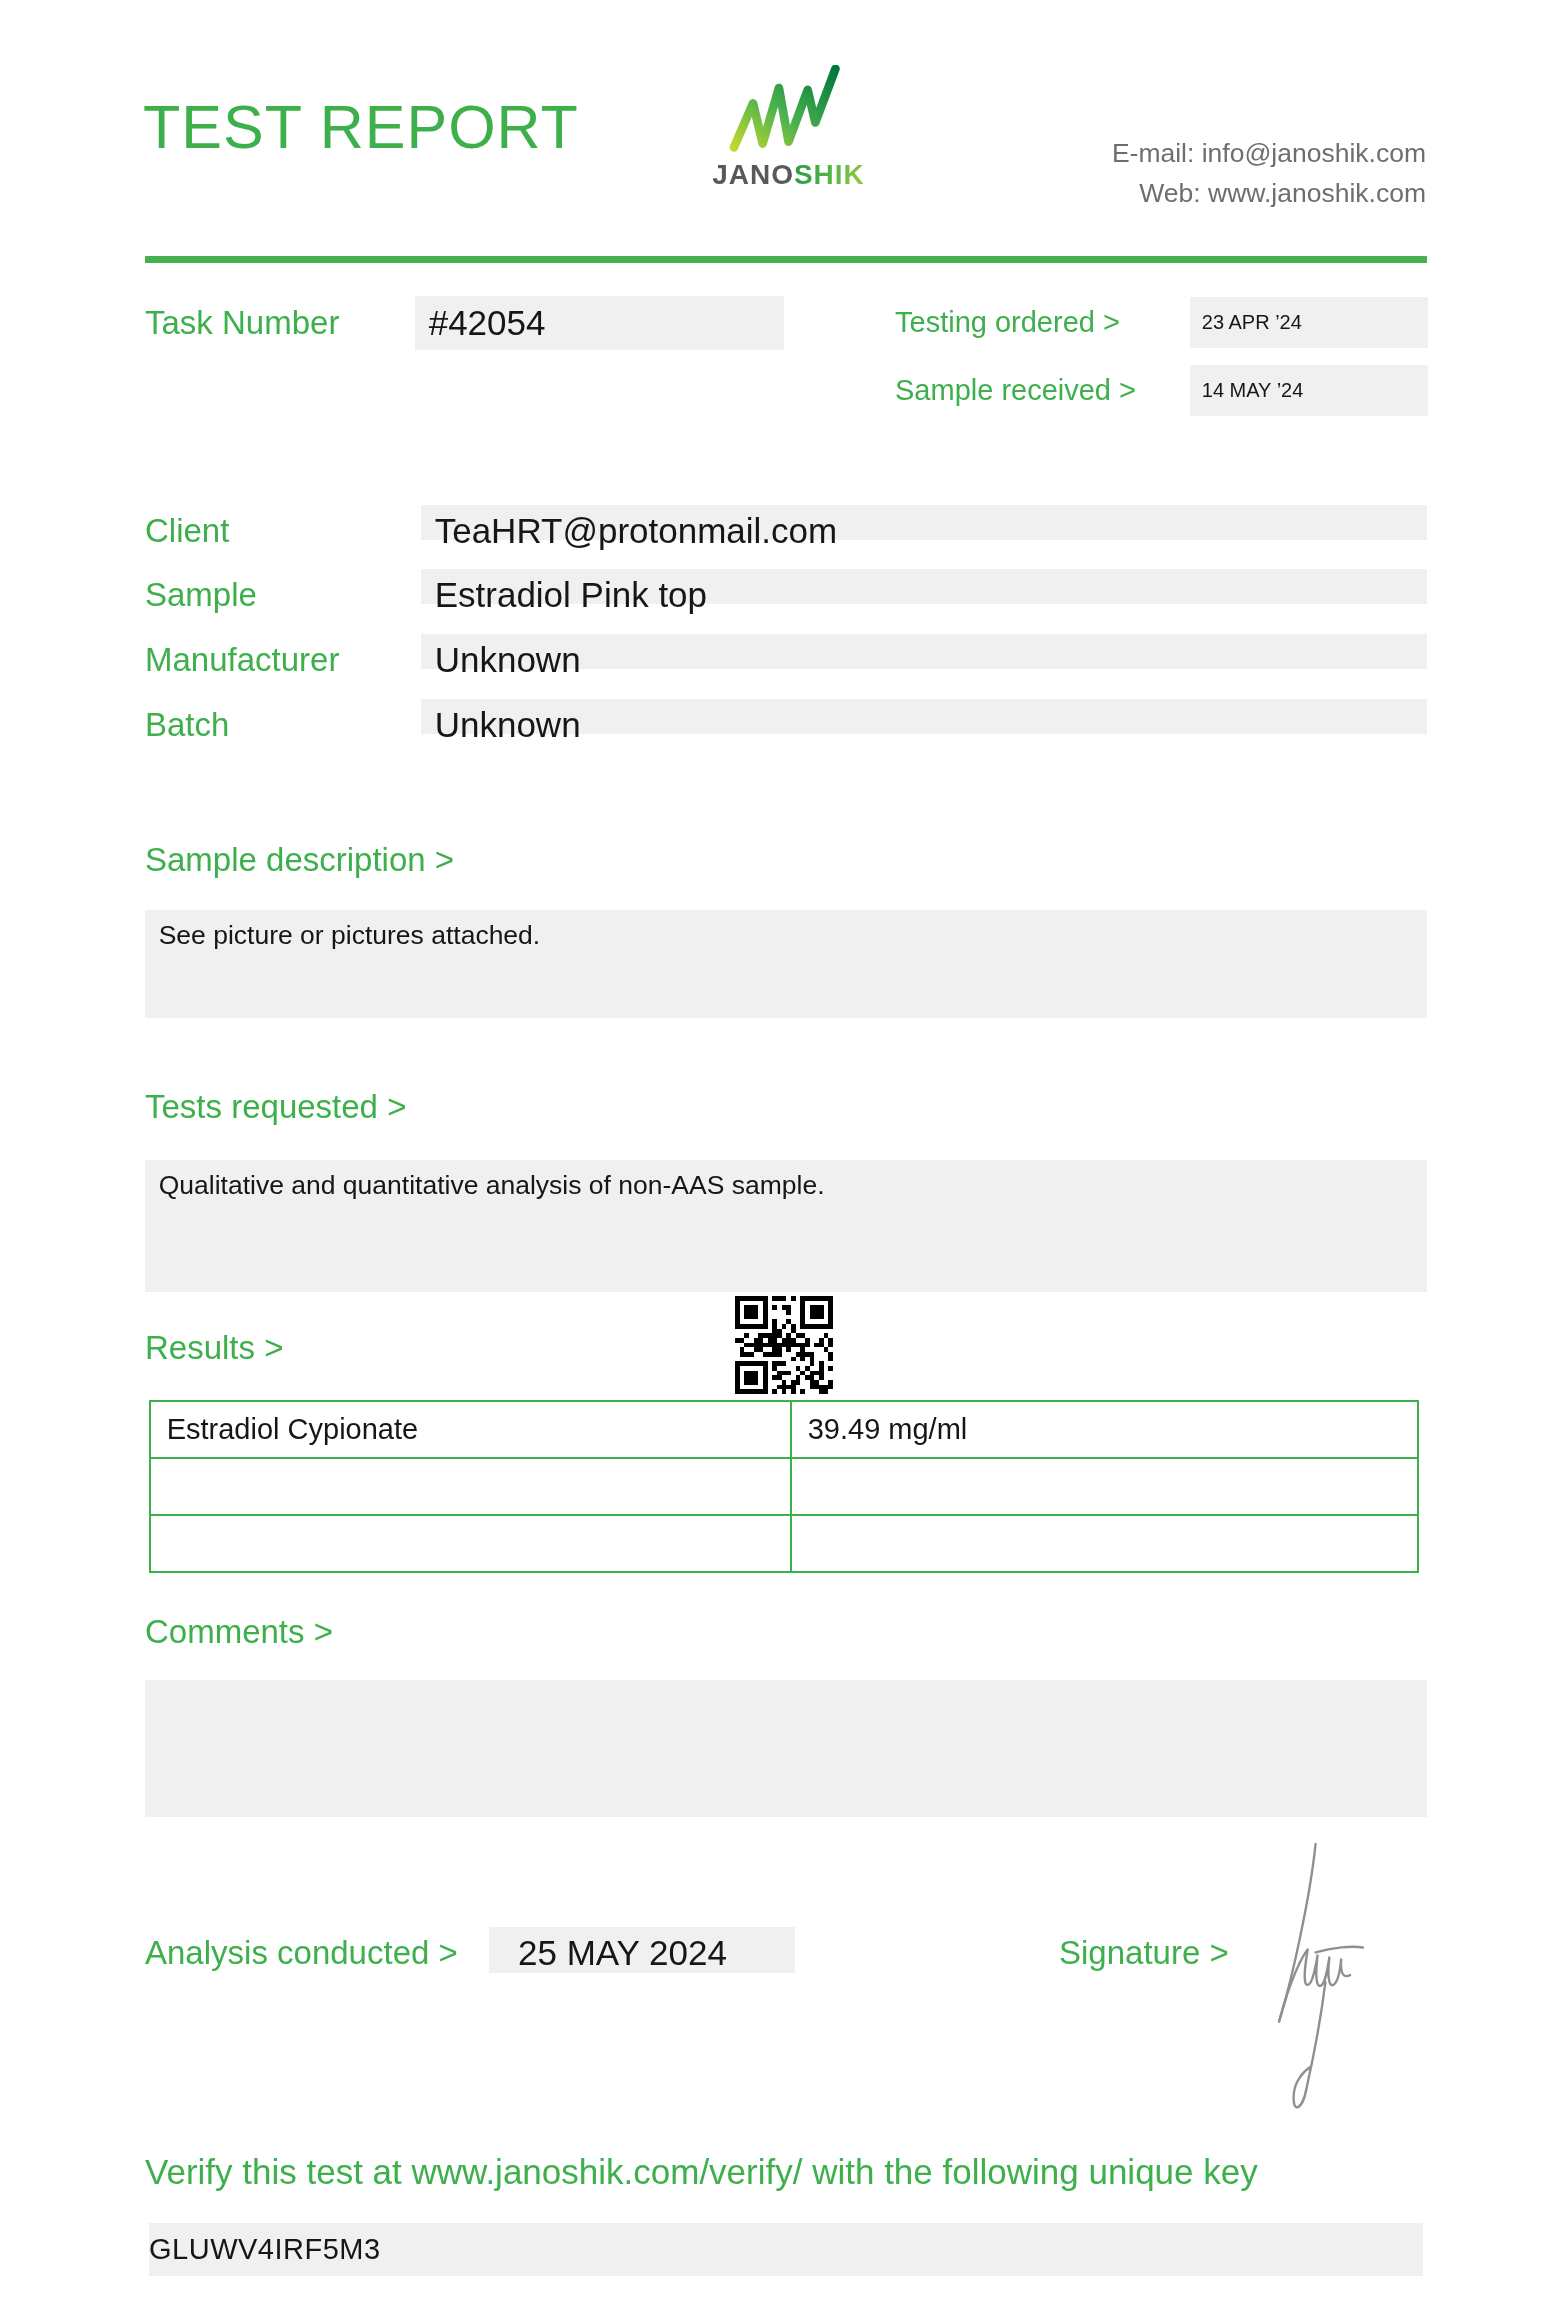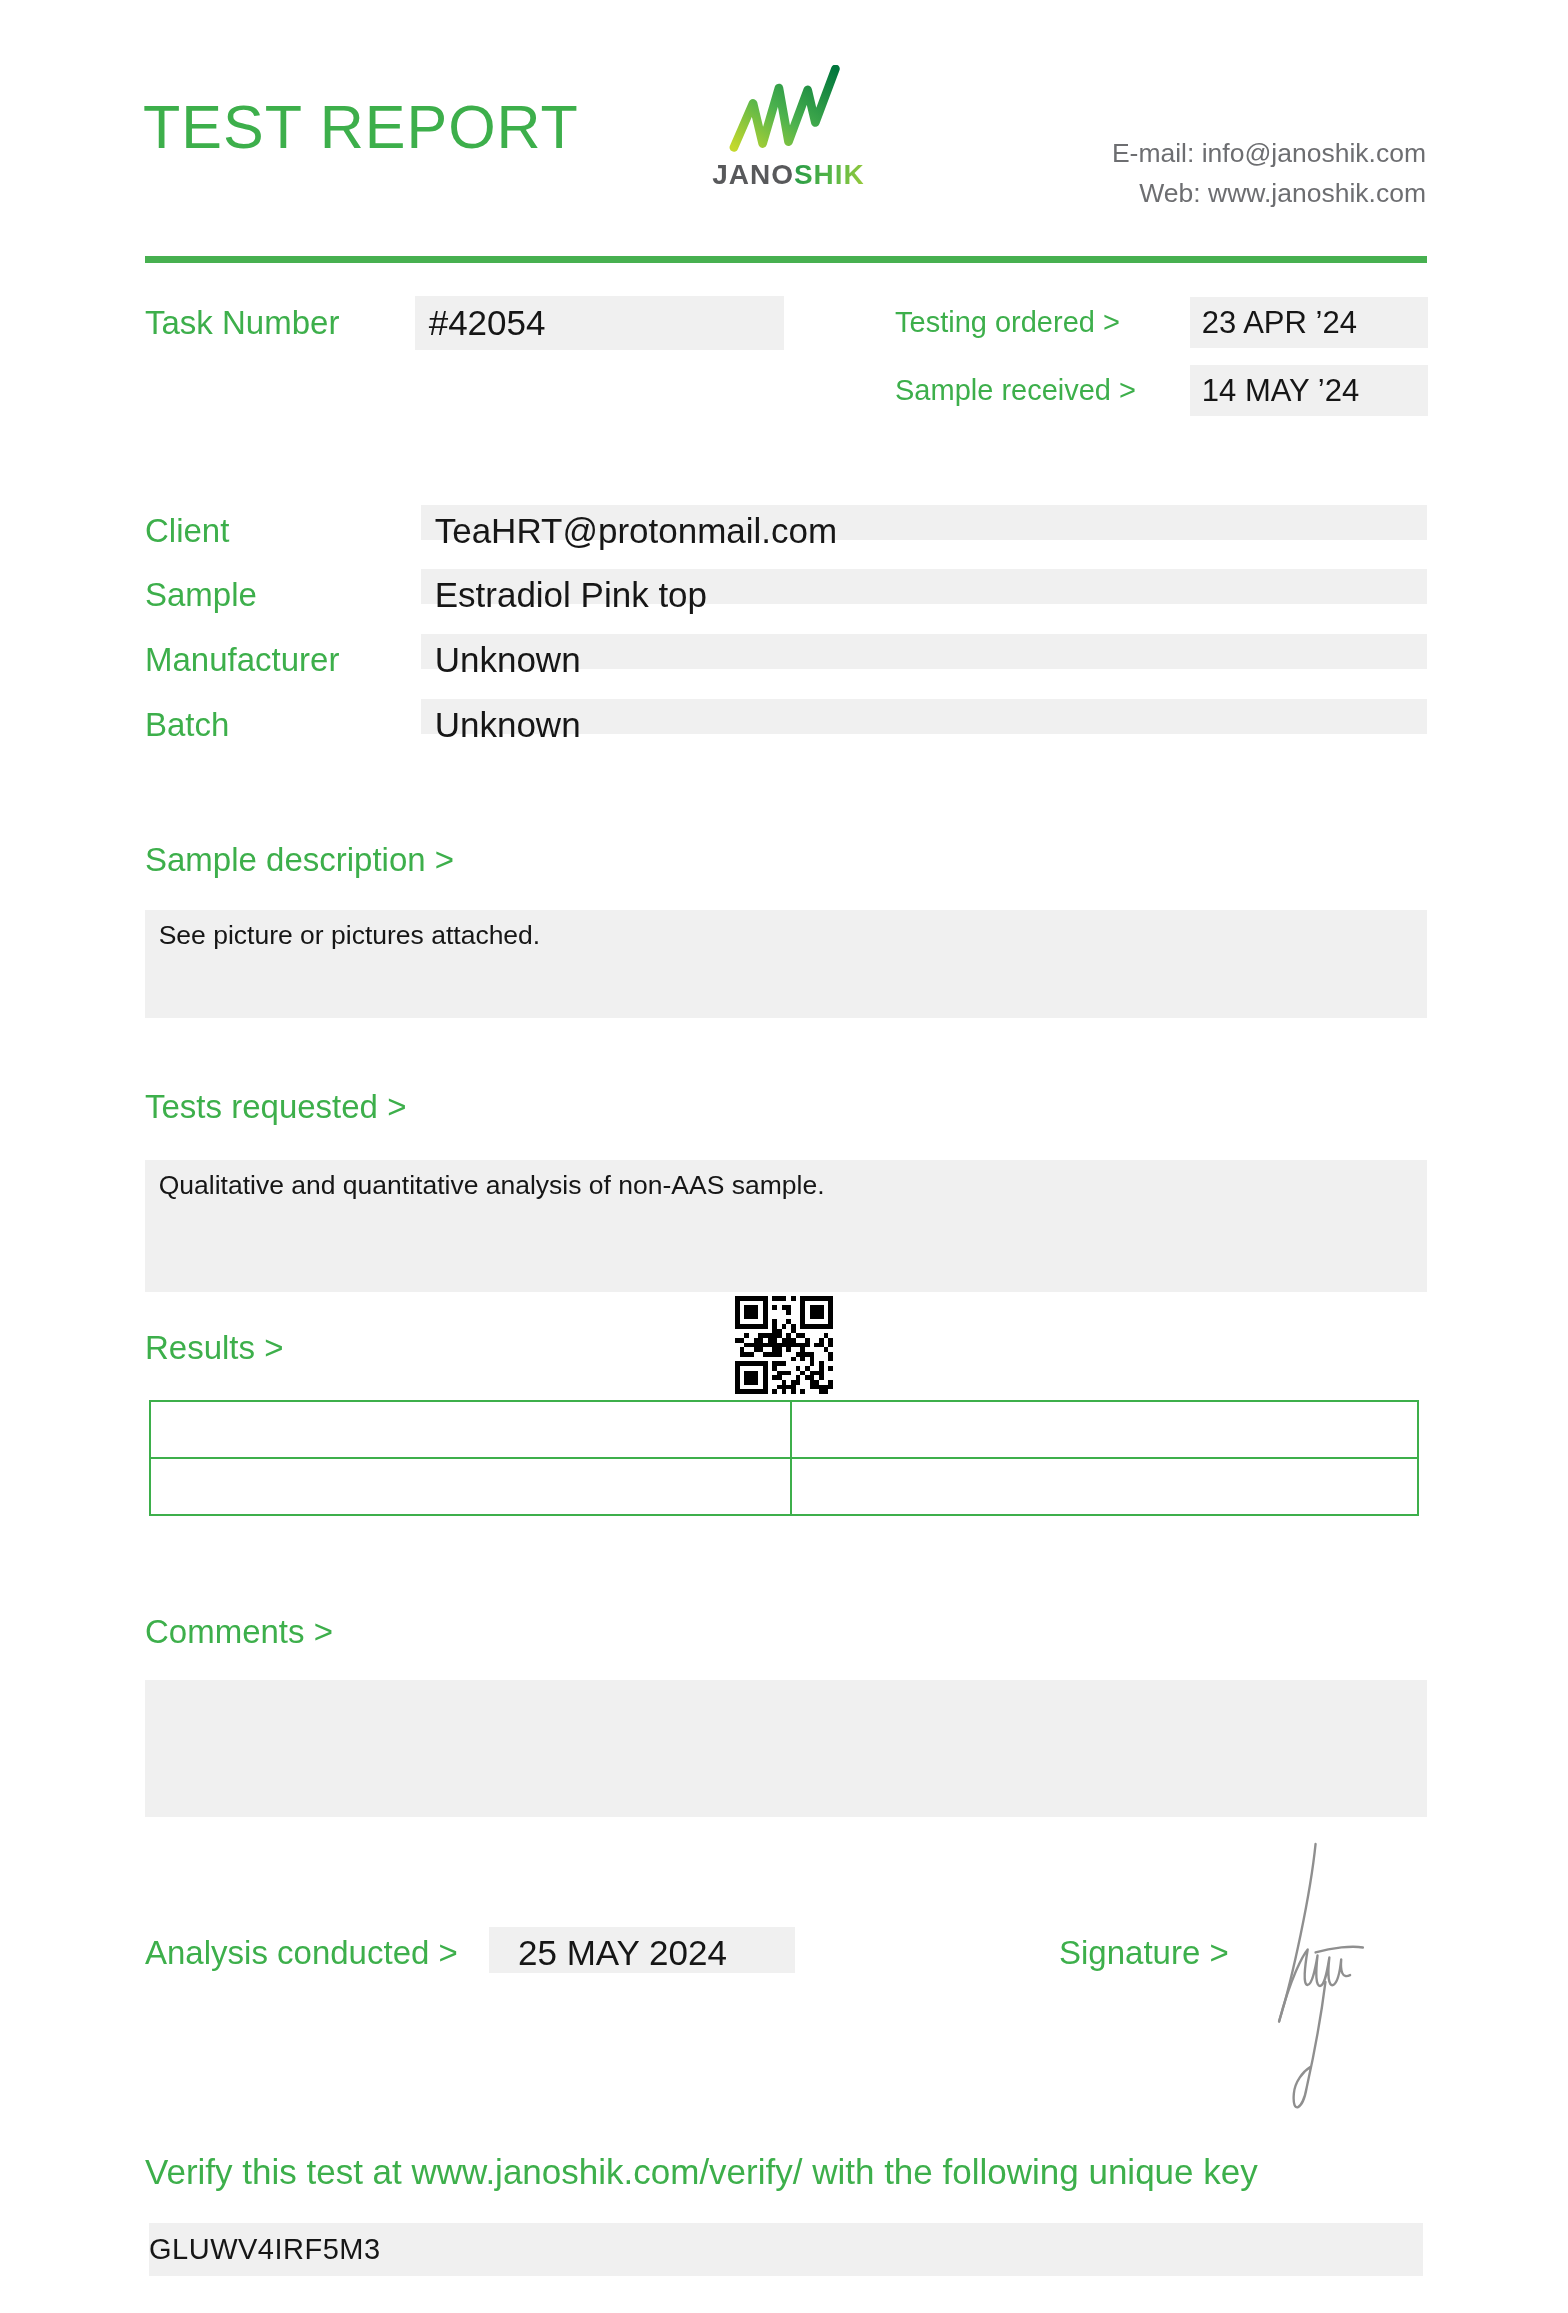--- a/index.html
+++ b/index.html
@@ -35,21 +35,21 @@
 
   
   .lbl { color:var(--green); white-space:nowrap; }
   .task-label { left:145px; top:296px; height:54px; line-height:54px; font-size:33px; }
   .task-box { left:415px; top:296px; width:369px; height:54px; }
   .task-box span { display:block; padding-left:13.7px; line-height:54px; font-size:35px; }
   .date-label-1 { left:895px; top:297px; height:51px; line-height:51px; font-size:29px; }
   .date-box-1 { left:1190px; top:297px; width:238px; height:51px; }
   .date-label-2 { left:895px; top:365px; height:51px; line-height:51px; font-size:29px; }
   .date-box-2 { left:1190px; top:365px; width:238px; height:51px; }
-  .date-box span { display:block; padding-left:11.8px; line-height:51px; font-size:31px; white-space:nowrap; }
+  .date-box span { display:block; padding-left:11.8px; line-height:51px; font-size:20px; white-space:nowrap; }
 
   
   .field-label { left:145px; height:51px; line-height:51px; font-size:33px; }
   .field-box { left:421px; width:1006px; height:35px; }
   .field-box span { display:block; padding-left:13.7px; line-height:51px; font-size:35px; white-space:nowrap; }
 
   
   .sec-heading { left:145px; font-size:33px; color:var(--green); white-space:nowrap; }
   .sec-box { left:145px; width:1282px; }
   .sec-box p { padding:9.8px 0 0 13.7px; font-size:26.5px; }
@@ -367,20 +367,24 @@
     <rect x="14" y="20" width="1" height="1" fill="#000"></rect>
     <rect x="18" y="20" width="1" height="1" fill="#000"></rect>
     <rect x="19" y="20" width="1" height="1" fill="#000"></rect>
   </svg>
 
 <div class="abs sec-heading" style="top:1329px">Results &gt;</div>
 
 <table class="abs results-table">
   <tbody>
     <tr>
+      <td class="c1">Estradiol Cypionate</td>
+      <td>39.49 mg/ml</td>
+    </tr>
+    <tr>
       <td class="c1"></td>
       <td></td>
     </tr>
     <tr>
       <td class="c1"></td>
       <td></td>
     </tr>
   </tbody>
 </table>
 

